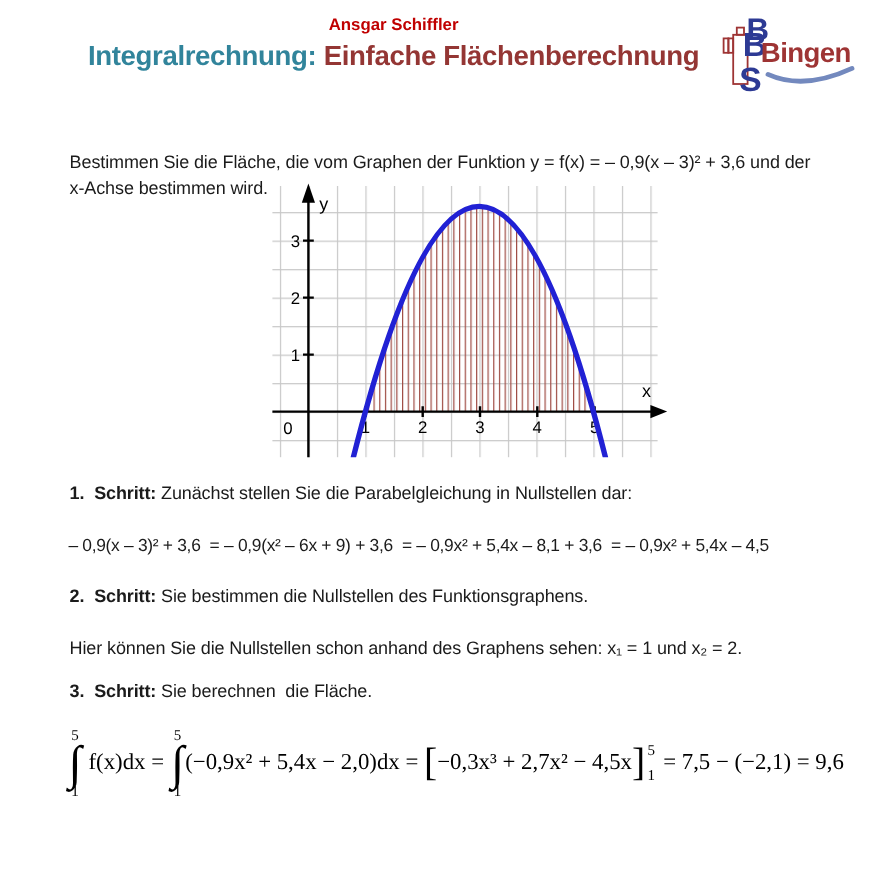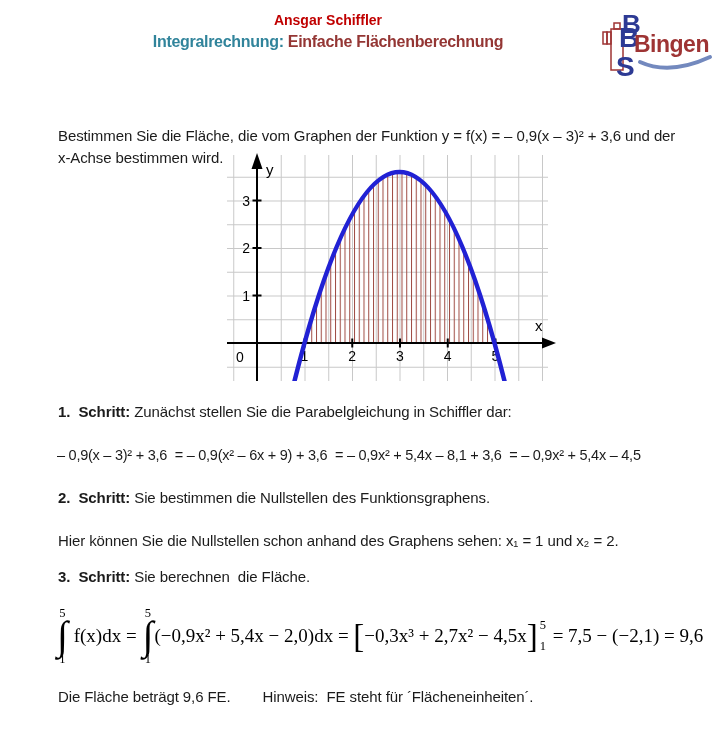--- a/index.html
+++ b/index.html
@@ -4,21 +4,21 @@
 <style>
   html,body{margin:0;padding:0;background:#ffffff;}
   .page{position:relative;width:728px;height:734px;background:#ffffff;overflow:hidden;
         font-family:"Liberation Sans",sans-serif;color:#1b1b1b;padding-left:28px;}
   .abs{position:absolute;}
   .line{white-space:pre;font-size:15px;letter-spacing:-0.1px;}
   .bold{font-weight:bold;text-align:right;}
 
   
   .author{top:12px;left:0;width:656px;text-align:center;font-size:14px;font-weight:bold;color:#c00000;}
-  .title{top:33px;left:0;width:656px;text-align:center;font-size:16px;font-weight:bold;letter-spacing:-0.3px;white-space:pre;}
+  .title{top:33px;left:0;width:656px;text-align:center;font-size:23px;font-weight:bold;letter-spacing:-0.3px;white-space:pre;}
   .title .teal{color:#31849b;}
   .title .red{color:#943634;}
 
   
   .logo{top:10px;left:598px;width:126px;height:82px;}
   .logo span{position:absolute;font-weight:bold;color:#2d3a94;line-height:1;}
   .logo .b1{left:24px;top:1px;font-size:26px;}
   .logo .b2{left:21px;top:14px;font-size:28px;}
   .logo .s{left:18px;top:43px;font-size:28px;}
   .logo .city{left:36px;top:23px;font-size:23px;color:#9e3434;letter-spacing:-0.5px;}
@@ -123,21 +123,21 @@
     </g>
     <g font-size="14" text-anchor="end">
       <text x="25" y="150.5">1</text>
       <text x="25" y="103">2</text>
       <text x="25" y="55.5">3</text>
     </g>
 
     <path d="M69.5,231 Q174.5,-187 279.5,231" fill="none" stroke="#2121d4" stroke-width="4.5" stroke-linecap="round" clip-path="url(#gridclip)"></path>
   </svg>
 
-  <div class="abs line step1"><span class="bold">1.  Schritt:</span><span> Zunächst stellen Sie die Parabelgleichung in Schiffler dar:</span></div>
+  <div class="abs line step1"><span class="bold">1.  Schritt:</span><span> Zunächst stellen Sie die Parabelgleichung in Nullstellen dar:</span></div>
 
   <div class="abs line formula1">– 0,9(x – 3)² + 3,6  = – 0,9(x² – 6x + 9) + 3,6  = – 0,9x² + 5,4x – 8,1 + 3,6  = – 0,9x² + 5,4x – 4,5</div>
 
   <div class="abs line step2"><span class="bold">2.  Schritt:</span><span> Sie bestimmen die Nullstellen des Funktionsgraphens.</span></div>
 
   <div class="abs line roots">Hier können Sie die Nullstellen schon anhand des Graphens sehen: x₁ = 1 und x₂ = 2.</div>
 
   <div class="abs line step3"><span class="bold">3.  Schritt:</span><span> Sie berechnen  die Fläche.</span></div>
 
   <div class="abs equation">
@@ -156,15 +156,14 @@
     <span class="bracket">[</span>
     <span>−0,3x³ + 2,7x² − 4,5x</span>
     <span class="bracket">]</span>
     <span class="supsub">
       <span>5</span>
       <span>1</span>
     </span>
     <span> = 7,5 − (−2,1) = 9,6</span>
   </div>
 
-  <div class="abs line footer"><span>Die Fläche beträgt 9,6 FE.</span><span class="hint">Hinweis:  FE steht für ´Flächeneinheiten´.</span></div>
 
 </div>
 
 </body></html>

